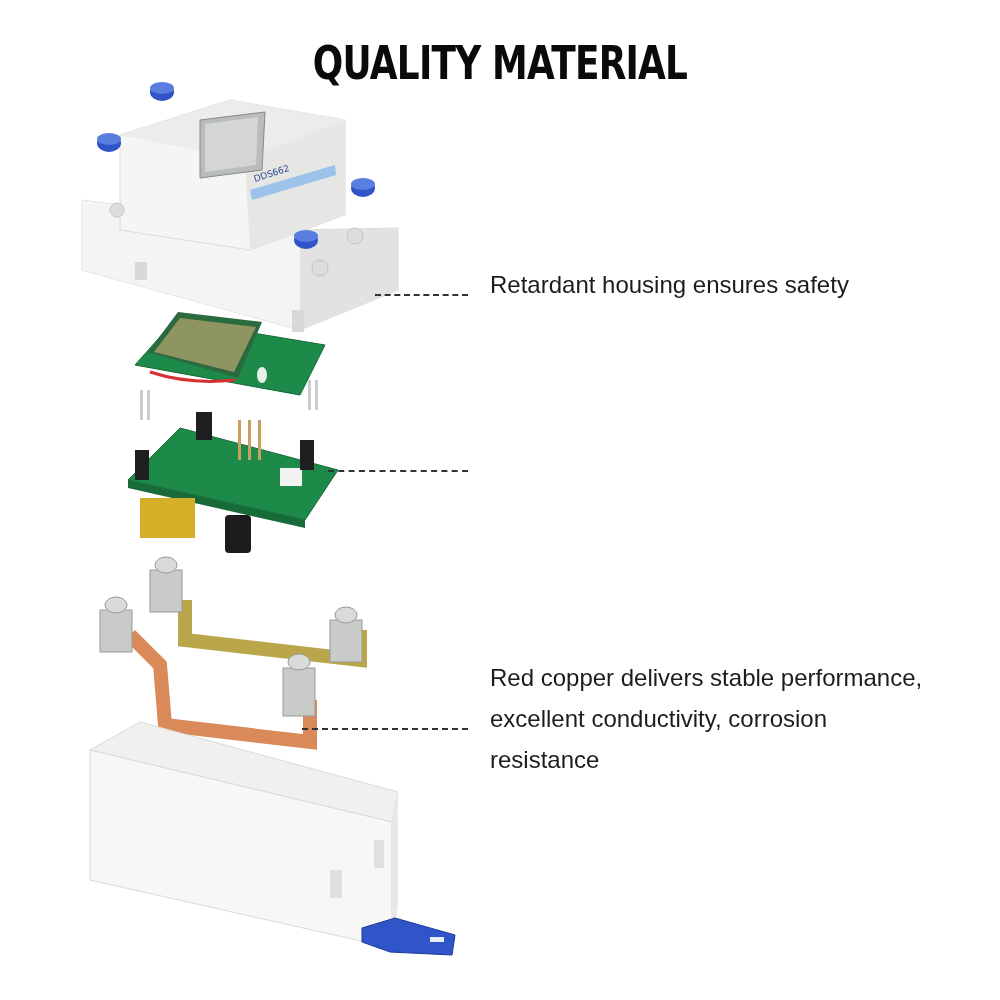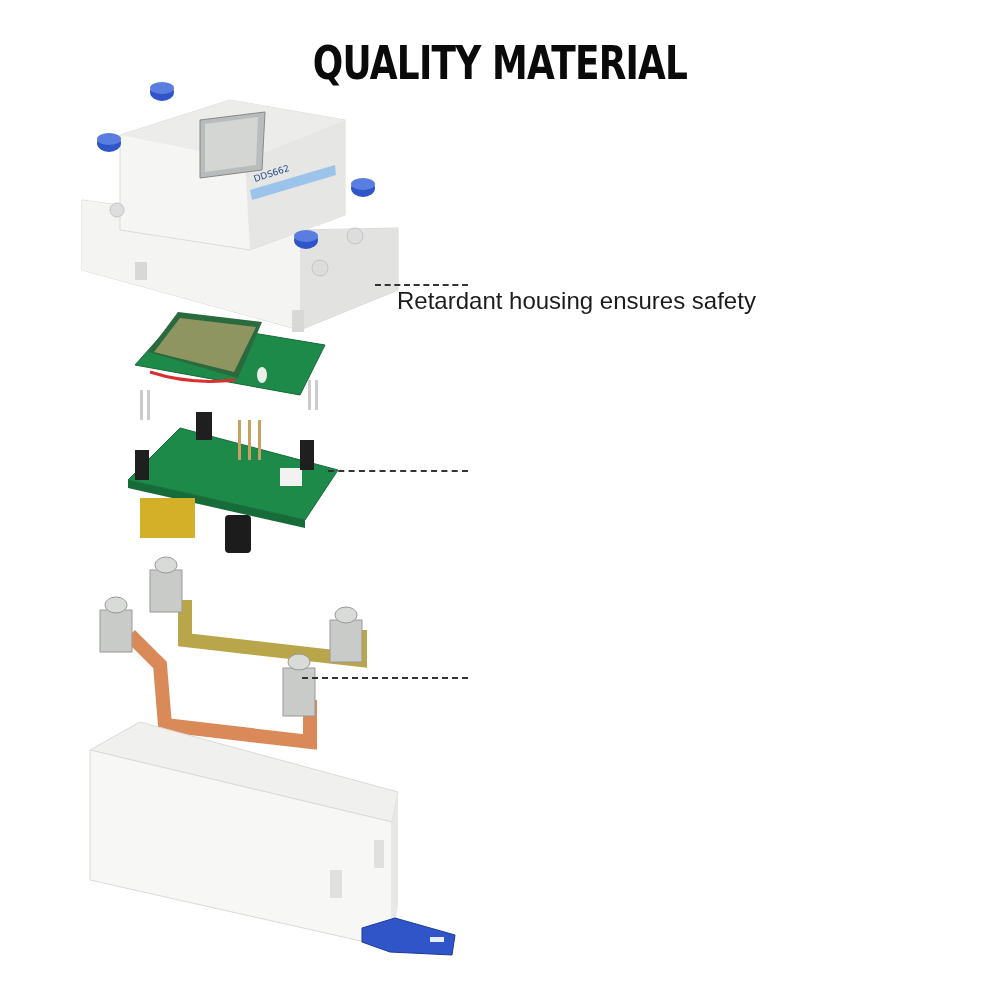--- a/index.html
+++ b/index.html
@@ -2,21 +2,21 @@
 <html><head>
 <meta charset="utf-8">
 <style>
   html, body { margin:0; padding:0; background:#ffffff; }
   body { width:1000px; height:1000px; position:relative; overflow:hidden; font-family:"Liberation Sans", sans-serif; }
   .title {
     position:absolute; left:0; top:36px; width:1000px; text-align:center;
     font-family:"DejaVu Sans", sans-serif; font-weight:bold; font-size:46px;
     letter-spacing:-1px; color:#0a0a0a; transform:scaleX(0.78); transform-origin:center;
   }
-  .callout { position:absolute; display:flex; align-items:flex-start;flex-direction:column; }
+  .callout { position:absolute; display:flex; align-items:center; }
   .dash { border-top:2px dashed #333; height:0; margin-top:14px; }
   .label {
     font-family:"Liberation Sans", sans-serif; font-size:24px; color:#1c1c1c;
     line-height:41px; margin-left:22px; margin-top:-6px; white-space:nowrap;
   }
   .label div { line-height:41px; }
   svg { position:absolute; left:0; top:0; }
 </style>
 </head>
 <body>
@@ -113,13 +113,18 @@
     <div>Retardant housing ensures safety</div>
   </div>
 </div>
 
 <div class="callout" style="left:328px; top:456px;">
   <div class="dash" style="width:140px;"></div>
 </div>
 
 <div class="callout" style="left:302px; top:663px;">
   <div class="dash" style="width:166px;"></div>
+  <div class="label">
+    <div>Red copper delivers stable performance,</div>
+    <div>excellent conductivity, corrosion</div>
+    <div>resistance</div>
+  </div>
 </div>
 
 </body></html>

